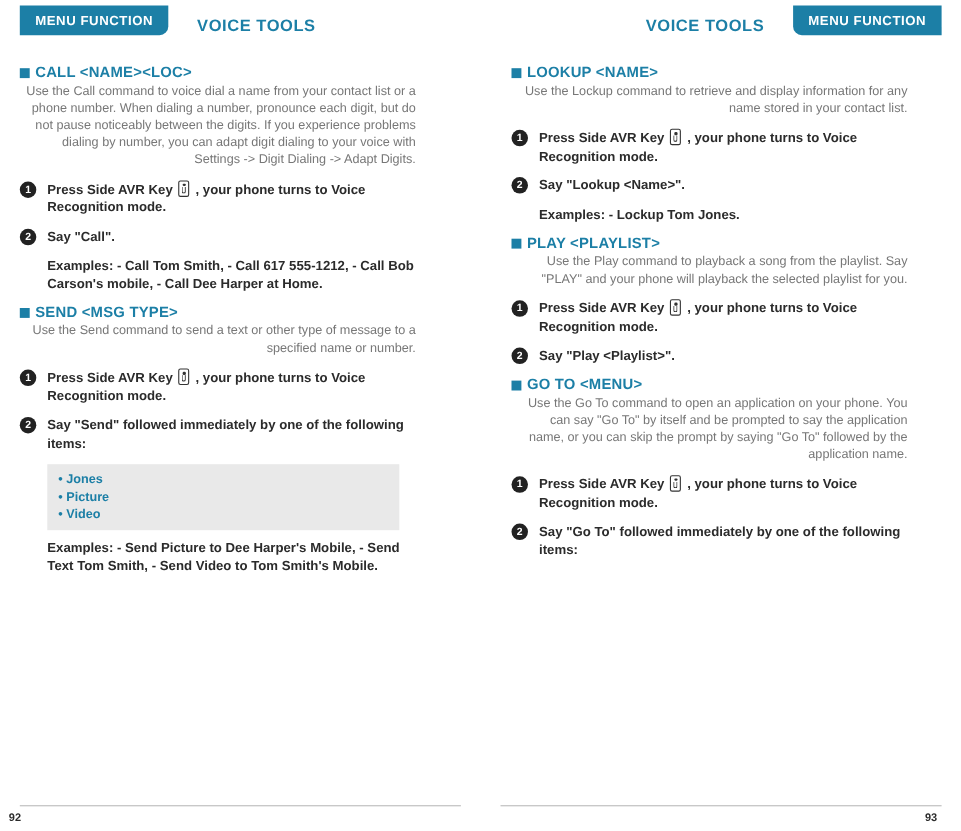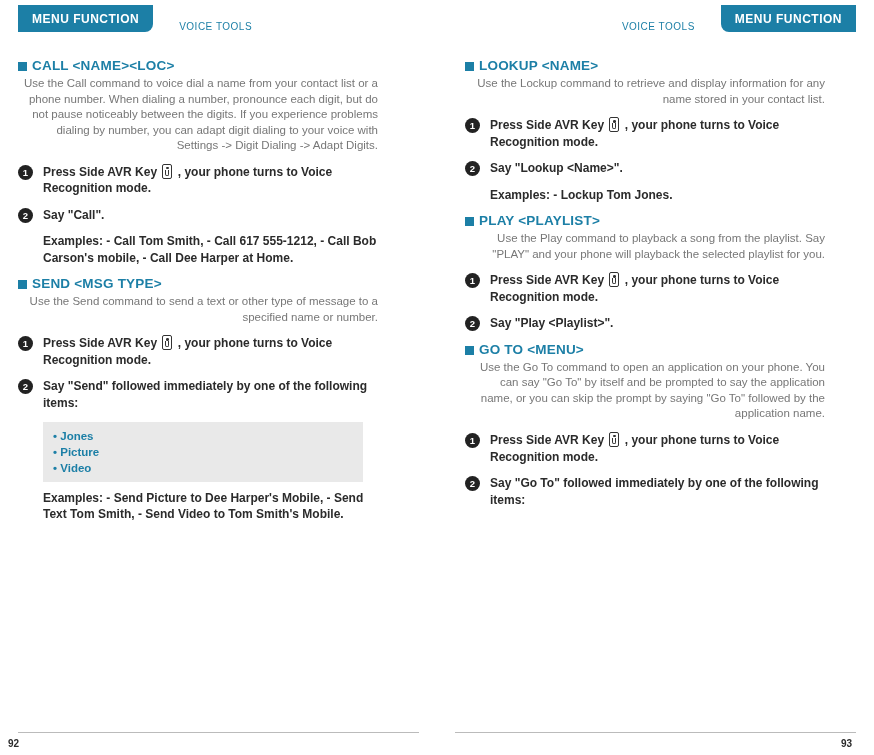--- a/index.html
+++ b/index.html
@@ -27,22 +27,22 @@
     font-weight: 700;
     font-size: 12px;
     letter-spacing: 0.5px;
     padding: 7px 14px 6px;
     position: relative;
   }
   .page-left .tab { border-radius: 0 0 8px 0; }
   .page-right .tab { border-radius: 0 0 0 8px; }
   .crumb {
     color: #1c7fa6;
-    font-weight: 400;
-    font-size: 10px;
+    font-weight: 700;
+    font-size: 15px;
     letter-spacing: 0.5px;
     padding: 7px 12px 0;
   }
 
   .sec-head { display: flex; align-items: baseline; margin-bottom: 3px; margin-top: 6px; }
   .sq { width: 9px; height: 9px; background: #1c7fa6; margin-right: 5px; flex: 0 0 auto; position: relative; top: 1px; }
   .sec-title { color: #1c7fa6; font-weight: 700; font-size: 13.5px; letter-spacing: 0.2px; }
   .sec-desc { color: #777; line-height: 1.35; margin-bottom: 10px; max-width: 360px; text-align: right; }
 
   .step { display: flex; margin-bottom: 10px; max-width: 360px; }

